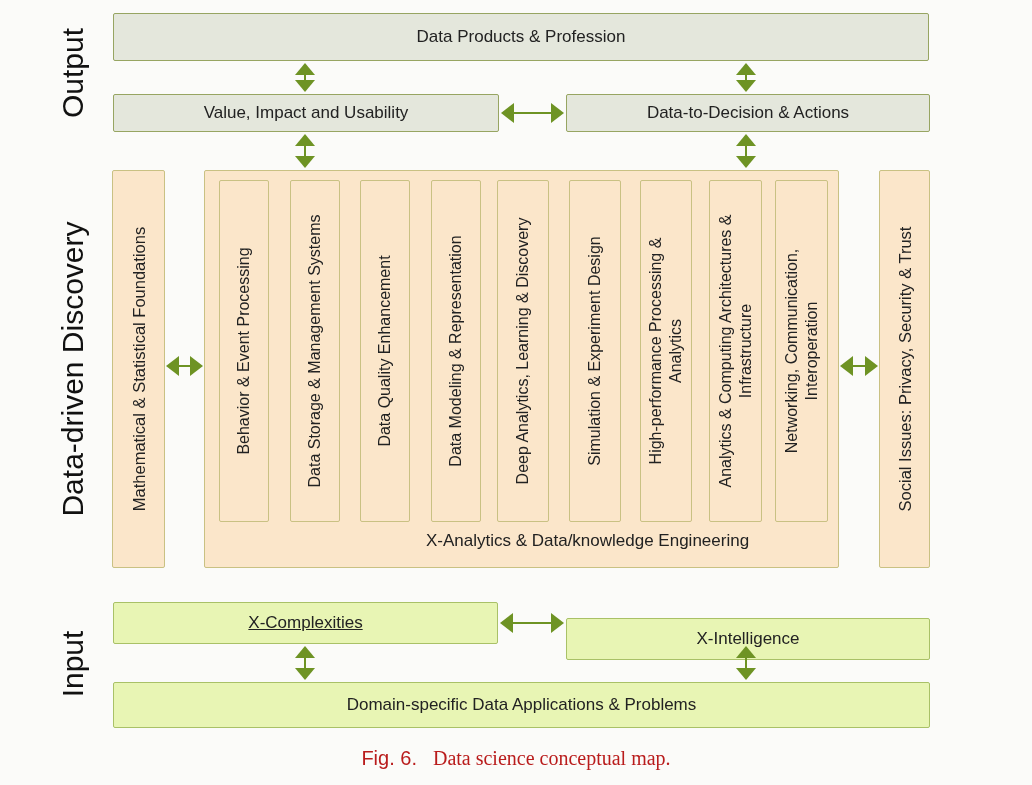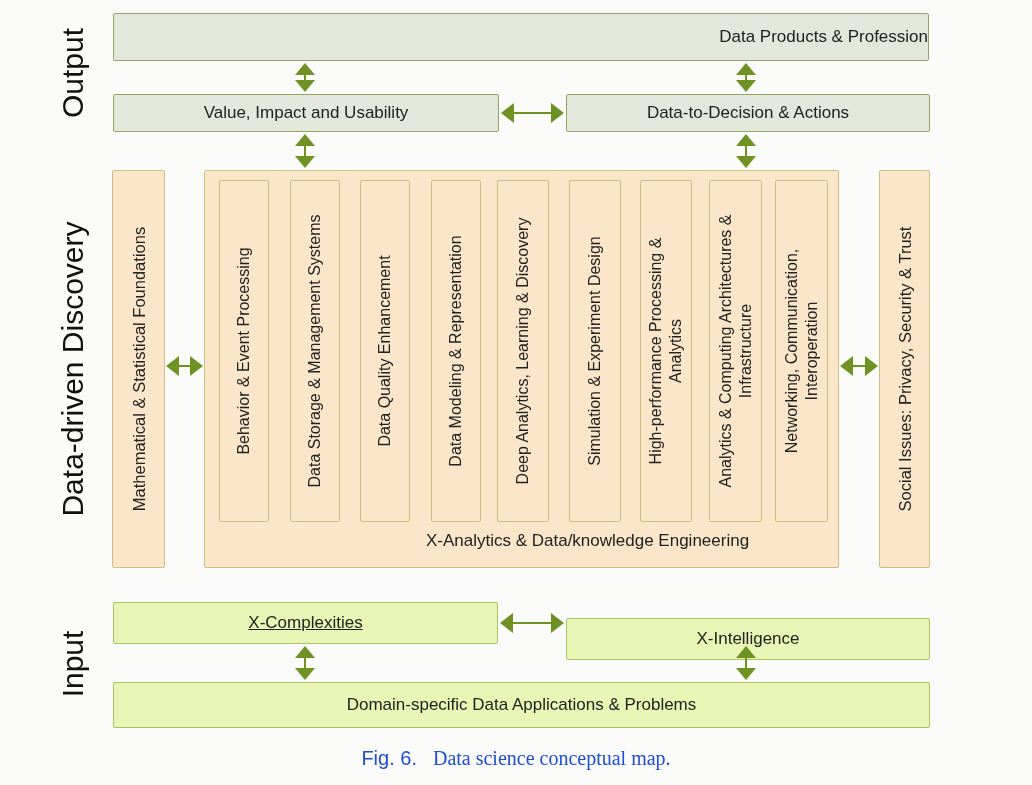--- a/index.html
+++ b/index.html
@@ -30,40 +30,40 @@
   
   .varrow{position:absolute;width:22px;display:flex;flex-direction:column;align-items:center;}
   .varrow .tri-up{width:0;height:0;border-left:10px solid transparent;border-right:10px solid transparent;border-bottom:12px solid var(--arrow);}
   .varrow .tri-down{width:0;height:0;border-left:10px solid transparent;border-right:10px solid transparent;border-top:12px solid var(--arrow);}
   .varrow .stem{width:2px;flex:1;background:var(--arrow);}
   .harrow{position:absolute;height:22px;display:flex;align-items:center;}
   .harrow .tri-left{width:0;height:0;border-top:10px solid transparent;border-bottom:10px solid transparent;border-right:13px solid var(--arrow);}
   .harrow .tri-right{width:0;height:0;border-top:10px solid transparent;border-bottom:10px solid transparent;border-left:13px solid var(--arrow);}
   .harrow .stem{height:2px;flex:1;background:var(--arrow);}
   #engine-label{position:absolute;left:204px;top:531px;width:767px;text-align:center;font-size:17px;}
-  #caption{position:absolute;left:0;top:747px;width:1032px;text-align:center;font-size:20px;color:#1d4ed8;}
+  #caption{position:absolute;left:0;top:747px;width:1032px;text-align:center;font-size:20px;color:#b91c1c;}
   #caption .fig{font-family:"Liberation Sans",sans-serif;}
   #caption .txt{font-family:"Liberation Serif",serif;margin-left:16px;}
 </style>
 </head>
 <body>
 
 <div id="stage">
 
   <div class="vbox" style="left:30px;top:10px;width:85px;height:125px;">
     <div class="vtext vt-side">Output</div>
   </div>
   <div class="vbox" style="left:30px;top:170px;width:85px;height:398px;">
     <div class="vtext vt-side">Data-driven Discovery</div>
   </div>
   <div class="vbox" style="left:30px;top:600px;width:85px;height:128px;">
     <div class="vtext vt-side">Input</div>
   </div>
 
-  <div class="box grey" style="left:113px;top:13px;width:816px;height:48px;justify-content:flex-end;">
+  <div class="box grey" style="left:113px;top:13px;width:816px;height:48px;">
     <span>Data Products &amp; Profession</span>
   </div>
   <div class="box grey" style="left:113px;top:94px;width:386px;height:38px;">
     <span>Value, Impact and Usability</span>
   </div>
   <div class="box grey" style="left:566px;top:94px;width:364px;height:38px;">
     <span>Data-to-Decision &amp; Actions</span>
   </div>
 
   <div class="vbox tan" style="left:112px;top:170px;width:53px;height:398px;">

